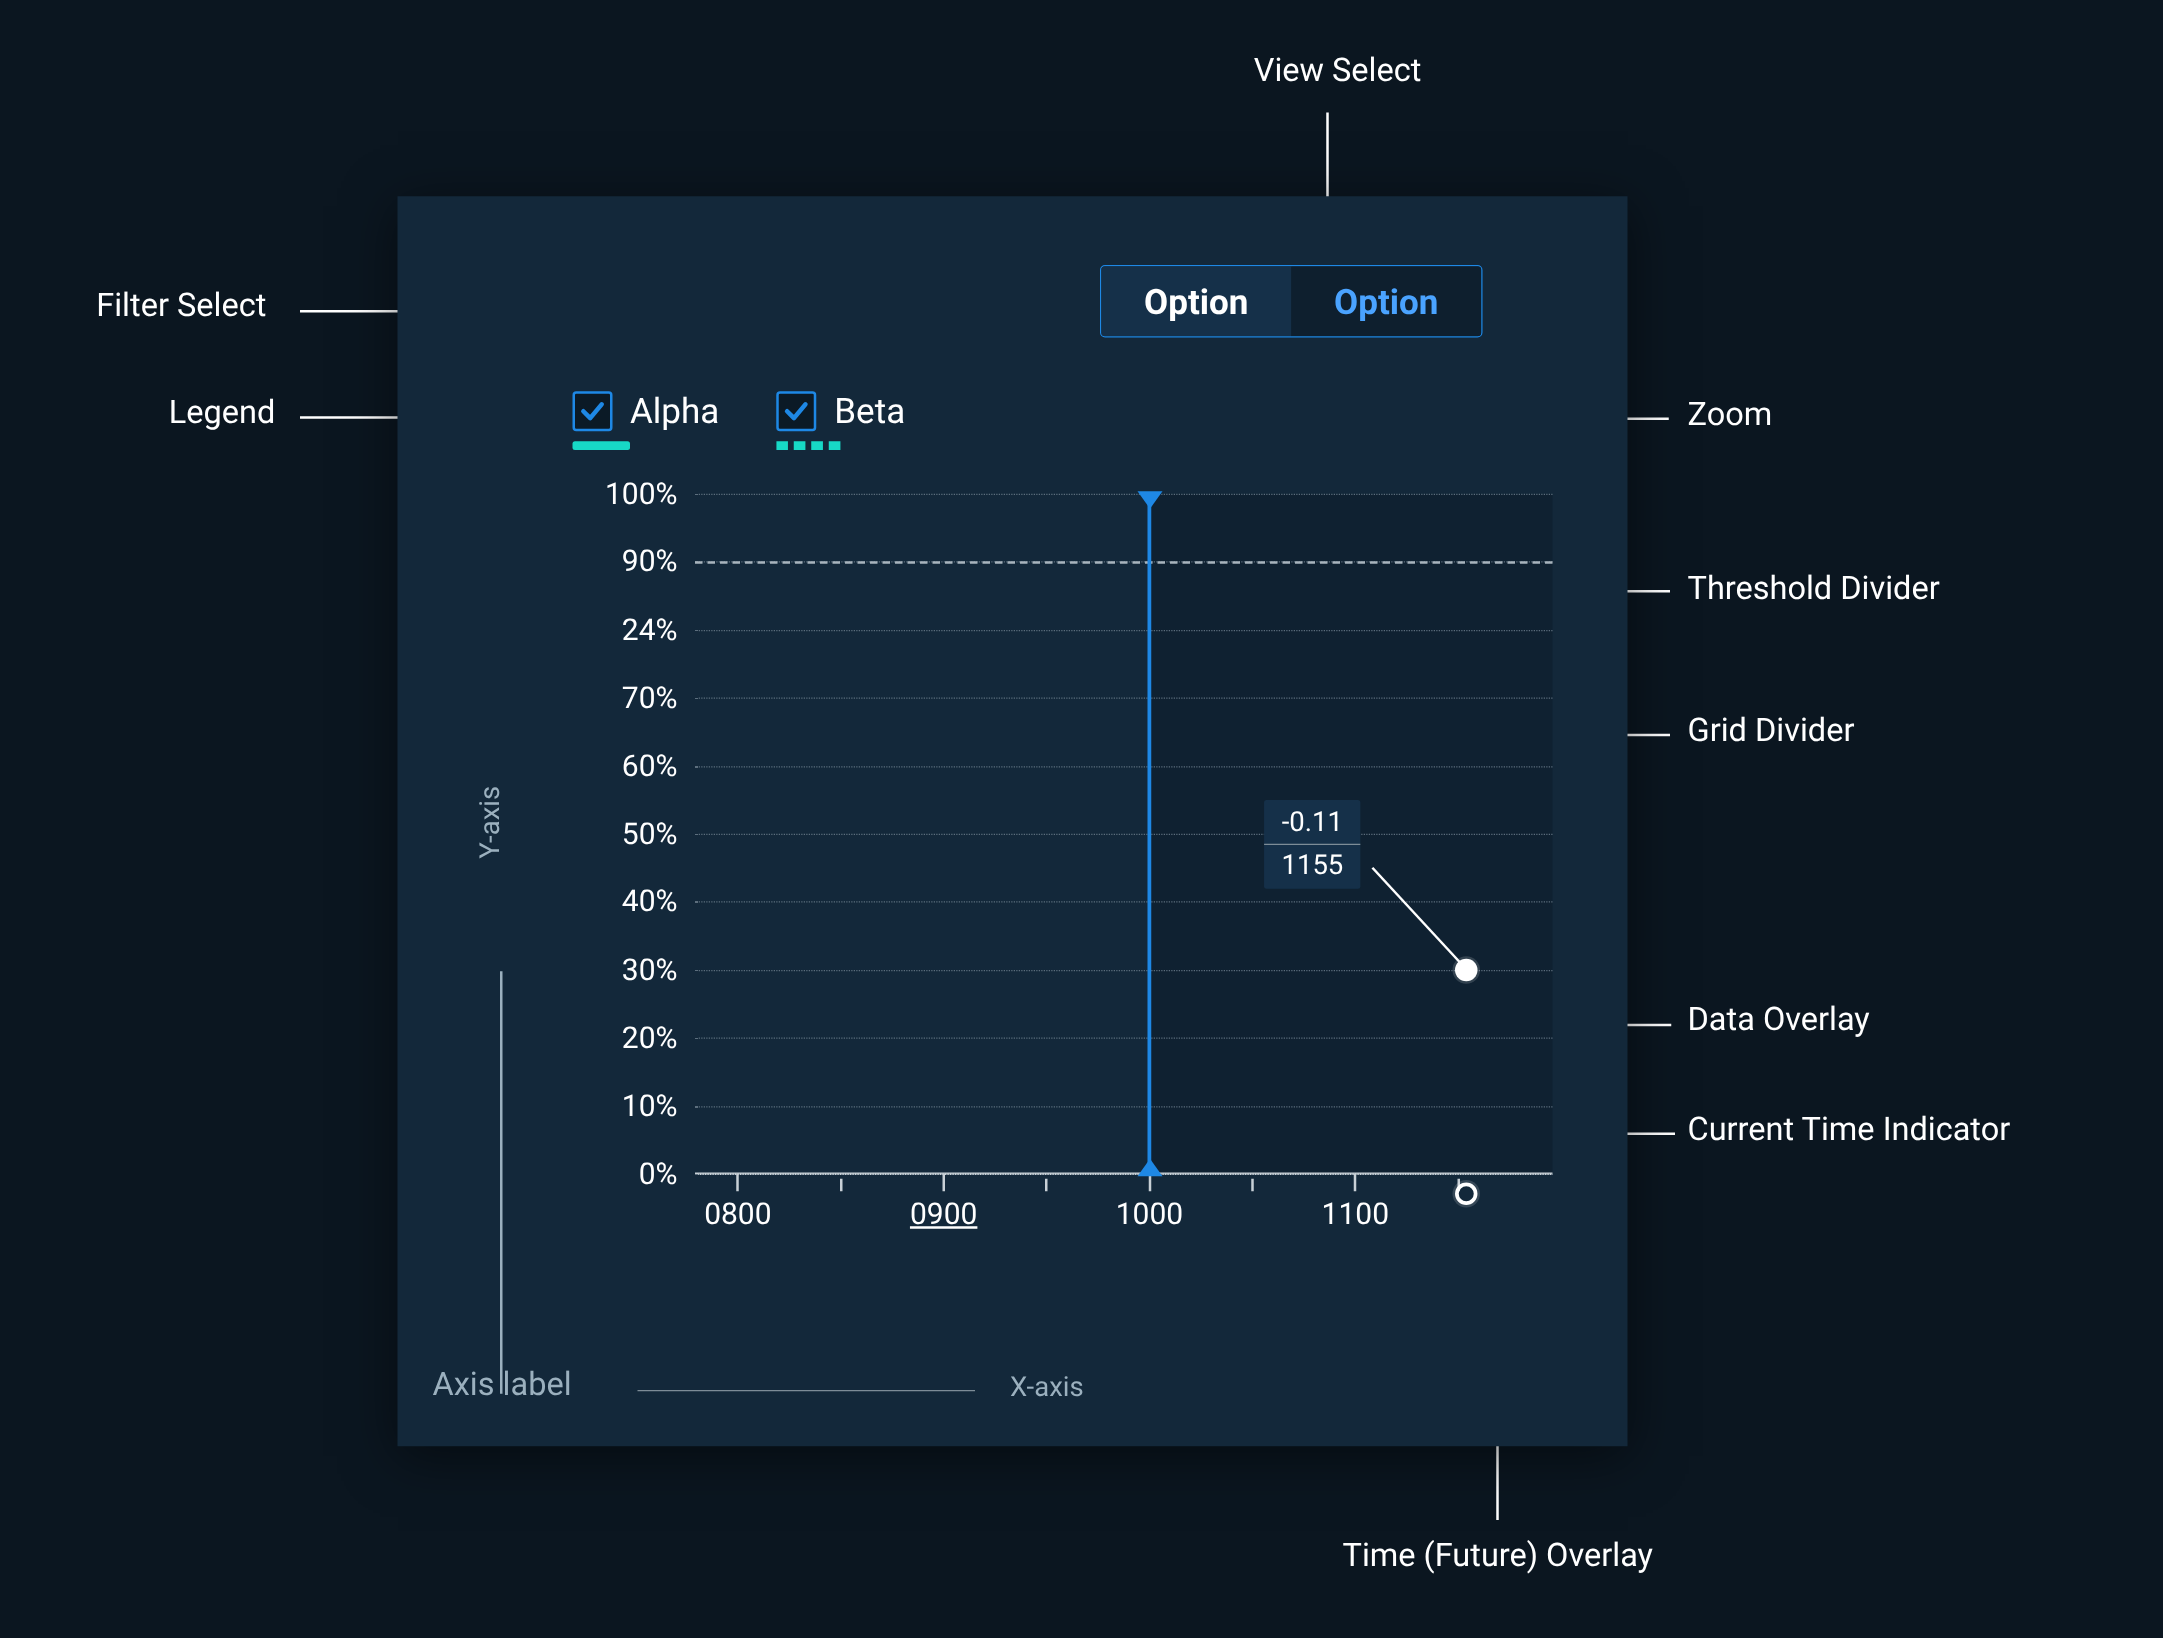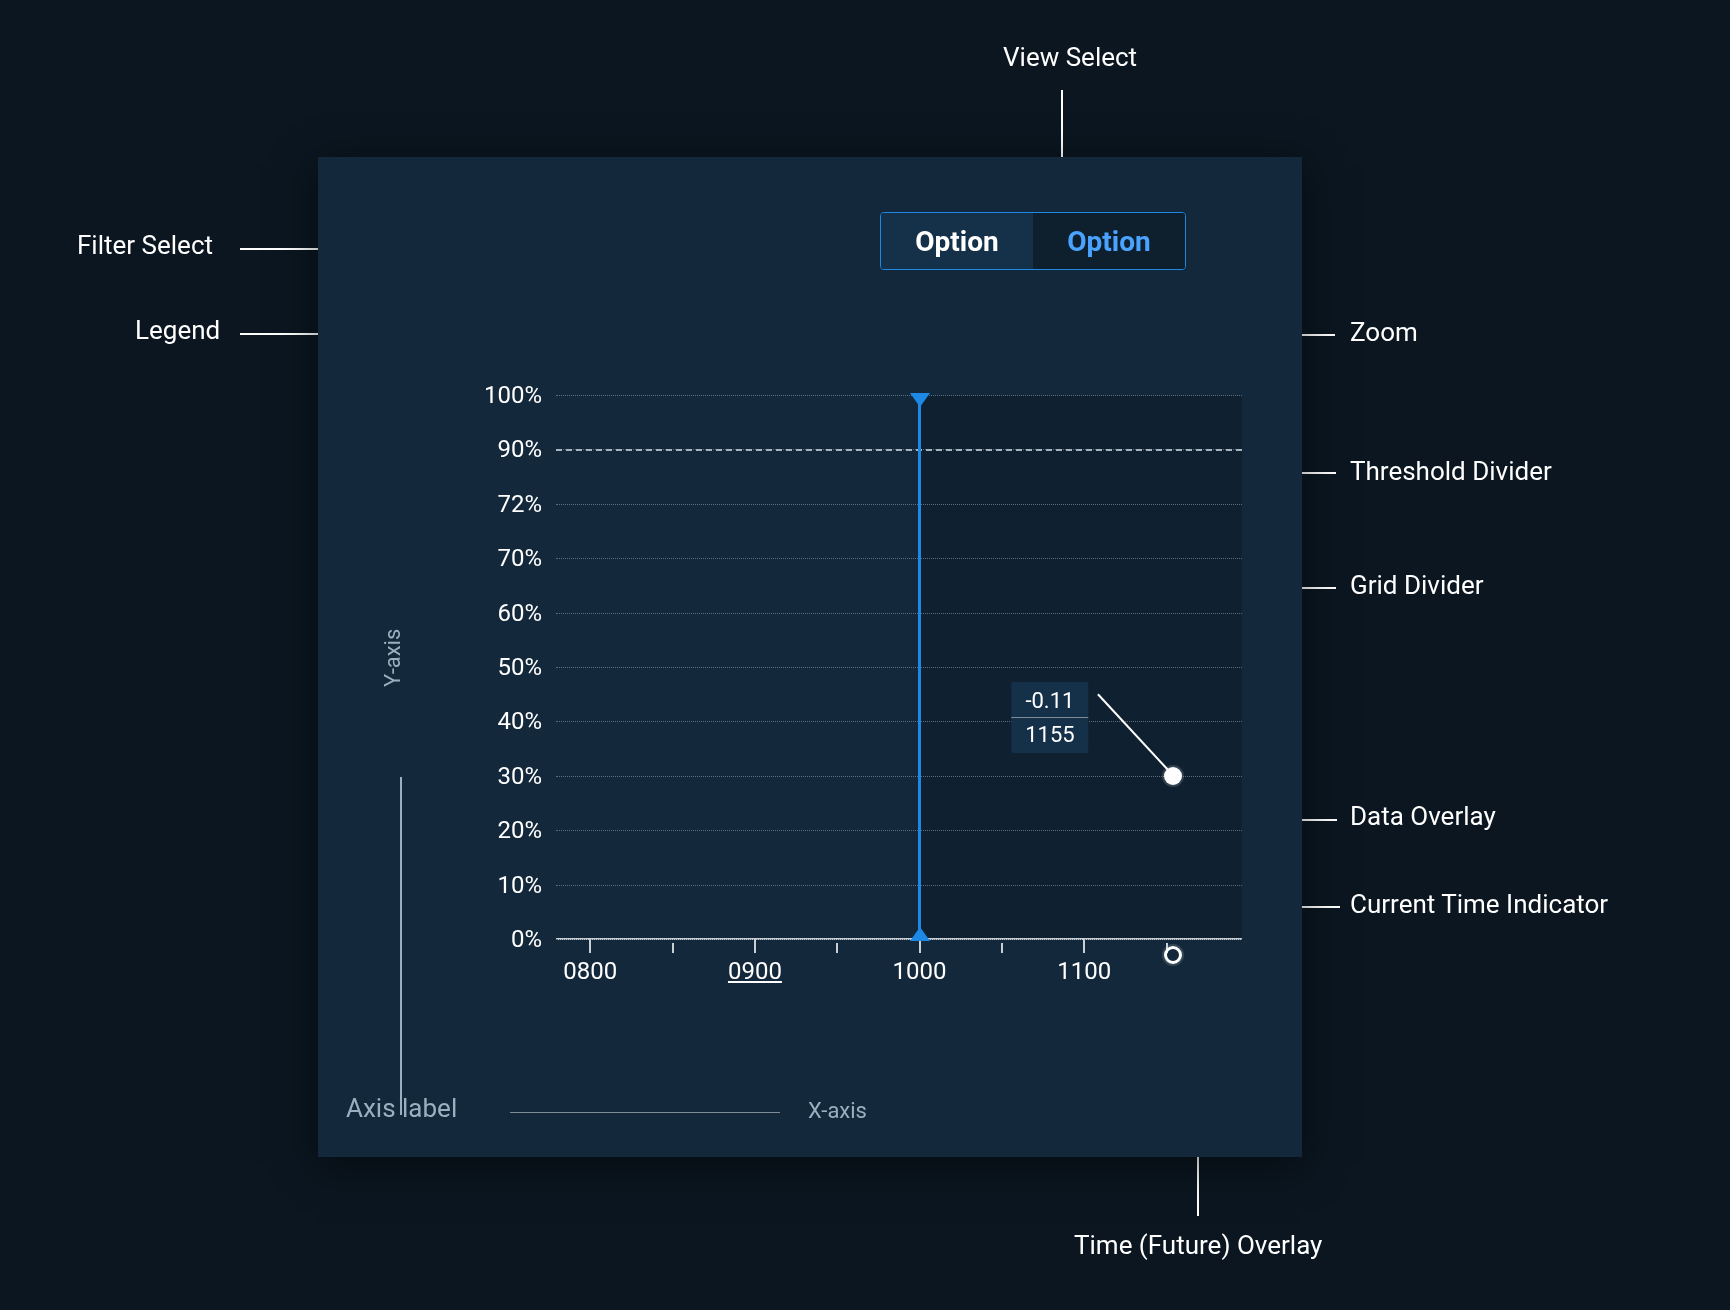--- a/index.html
+++ b/index.html
@@ -321,34 +321,58 @@
 <div class="leader leader-v" style="left:1197px; top:986px; height:230px;"></div>
 
 <div class="panel">
 
 
   <div class="view-select">
     <div class="seg active">Option</div>
     <div class="seg inactive">Option</div>
   </div>
 
+  <div class="legend-row">
+    <div class="legend-item">
+      <div class="legend-top">
+        <div class="chk">
+          <svg viewBox="0 0 24 24">
+              <path d="M4 12 L10 18 L20 6" stroke="#1e88e5" stroke-width="4" fill="none" stroke-linecap="round" stroke-linejoin="round"></path>
+            </svg>
+        </div>
+        <span class="legend-label">Alpha</span>
+      </div>
+      <div class="swatch-solid"></div>
+    </div>
+    <div class="legend-item">
+      <div class="legend-top">
+        <div class="chk">
+          <svg viewBox="0 0 24 24">
+              <path d="M4 12 L10 18 L20 6" stroke="#1e88e5" stroke-width="4" fill="none" stroke-linecap="round" stroke-linejoin="round"></path>
+            </svg>
+        </div>
+        <span class="legend-label">Beta</span>
+      </div>
+      <div class="swatch-dashed"></div>
+    </div>
+  </div>
 
 
   <div class="chart">
     <div class="plot-area">
       <div class="plot-bg">
         <div class="future-mask" id="future-mask" style="left: 53%;"></div>
 
         <div class="baseline-x"></div>
       <div class="gridline" style="top: 0%;"></div>
           <div class="ytick" style="top: 0%;">100%</div>
           <div class="gridline" style="top: 10%;"></div>
           <div class="ytick" style="top: 10%;">90%</div>
           <div class="gridline" style="top: 20%;"></div>
-          <div class="ytick" style="top: 20%;">72%</div>
+          <div class="ytick" style="top: 20%;">24%</div>
           <div class="gridline" style="top: 30%;"></div>
           <div class="ytick" style="top: 30%;">70%</div>
           <div class="gridline" style="top: 40%;"></div>
           <div class="ytick" style="top: 40%;">60%</div>
           <div class="gridline" style="top: 50%;"></div>
           <div class="ytick" style="top: 50%;">50%</div>
           <div class="gridline" style="top: 60%;"></div>
           <div class="ytick" style="top: 60%;">40%</div>
           <div class="gridline" style="top: 70%;"></div>
           <div class="ytick" style="top: 70%;">30%</div>
@@ -368,21 +392,21 @@
           <div class="xtick-label" style="left: 53%;">1000</div>
           <div class="xtick-mark" style="left: calc(41% - 1px); height: 10px;"></div>
           <div class="xtick-mark" style="left: calc(77% - 1px);"></div>
           <div class="xtick-label" style="left: 77%;">1100</div>
           <div class="xtick-mark" style="left: calc(65% - 1px); height: 10px;"></div>
           <div class="xtick-mark" style="left: calc(89% - 1px); height: 10px;"></div>
           <div class="now-line" style="left: calc(53% - 1.5px);"></div>
           <div class="now-tri-top" style="left: calc(53% - 10px);"></div>
           <div class="now-tri-bot" style="left: calc(53% - 10px);"></div>
           <div class="data-point" style="left: 90%; top: 70%;"></div>
-          <div class="tooltip" style="left: 72%; top: 58%; margin-top: 42px;">
+          <div class="tooltip" style="left: 72%; top: 58%;">
             <div>-0.11</div>
             <div class="sep"></div>
             <div>1155</div>
           </div>
           <svg style="position: absolute; left: 0px; top: 0px; width: 100%; height: 100%; pointer-events: none;">
             <line x1="79%" y1="55%" x2="90%" y2="70%" stroke="#ffffff" stroke-width="2"></line>
           </svg>
           <div class="data-point hollow" style="left: 90%; top: 103%;"></div>
         </div>
     </div>

